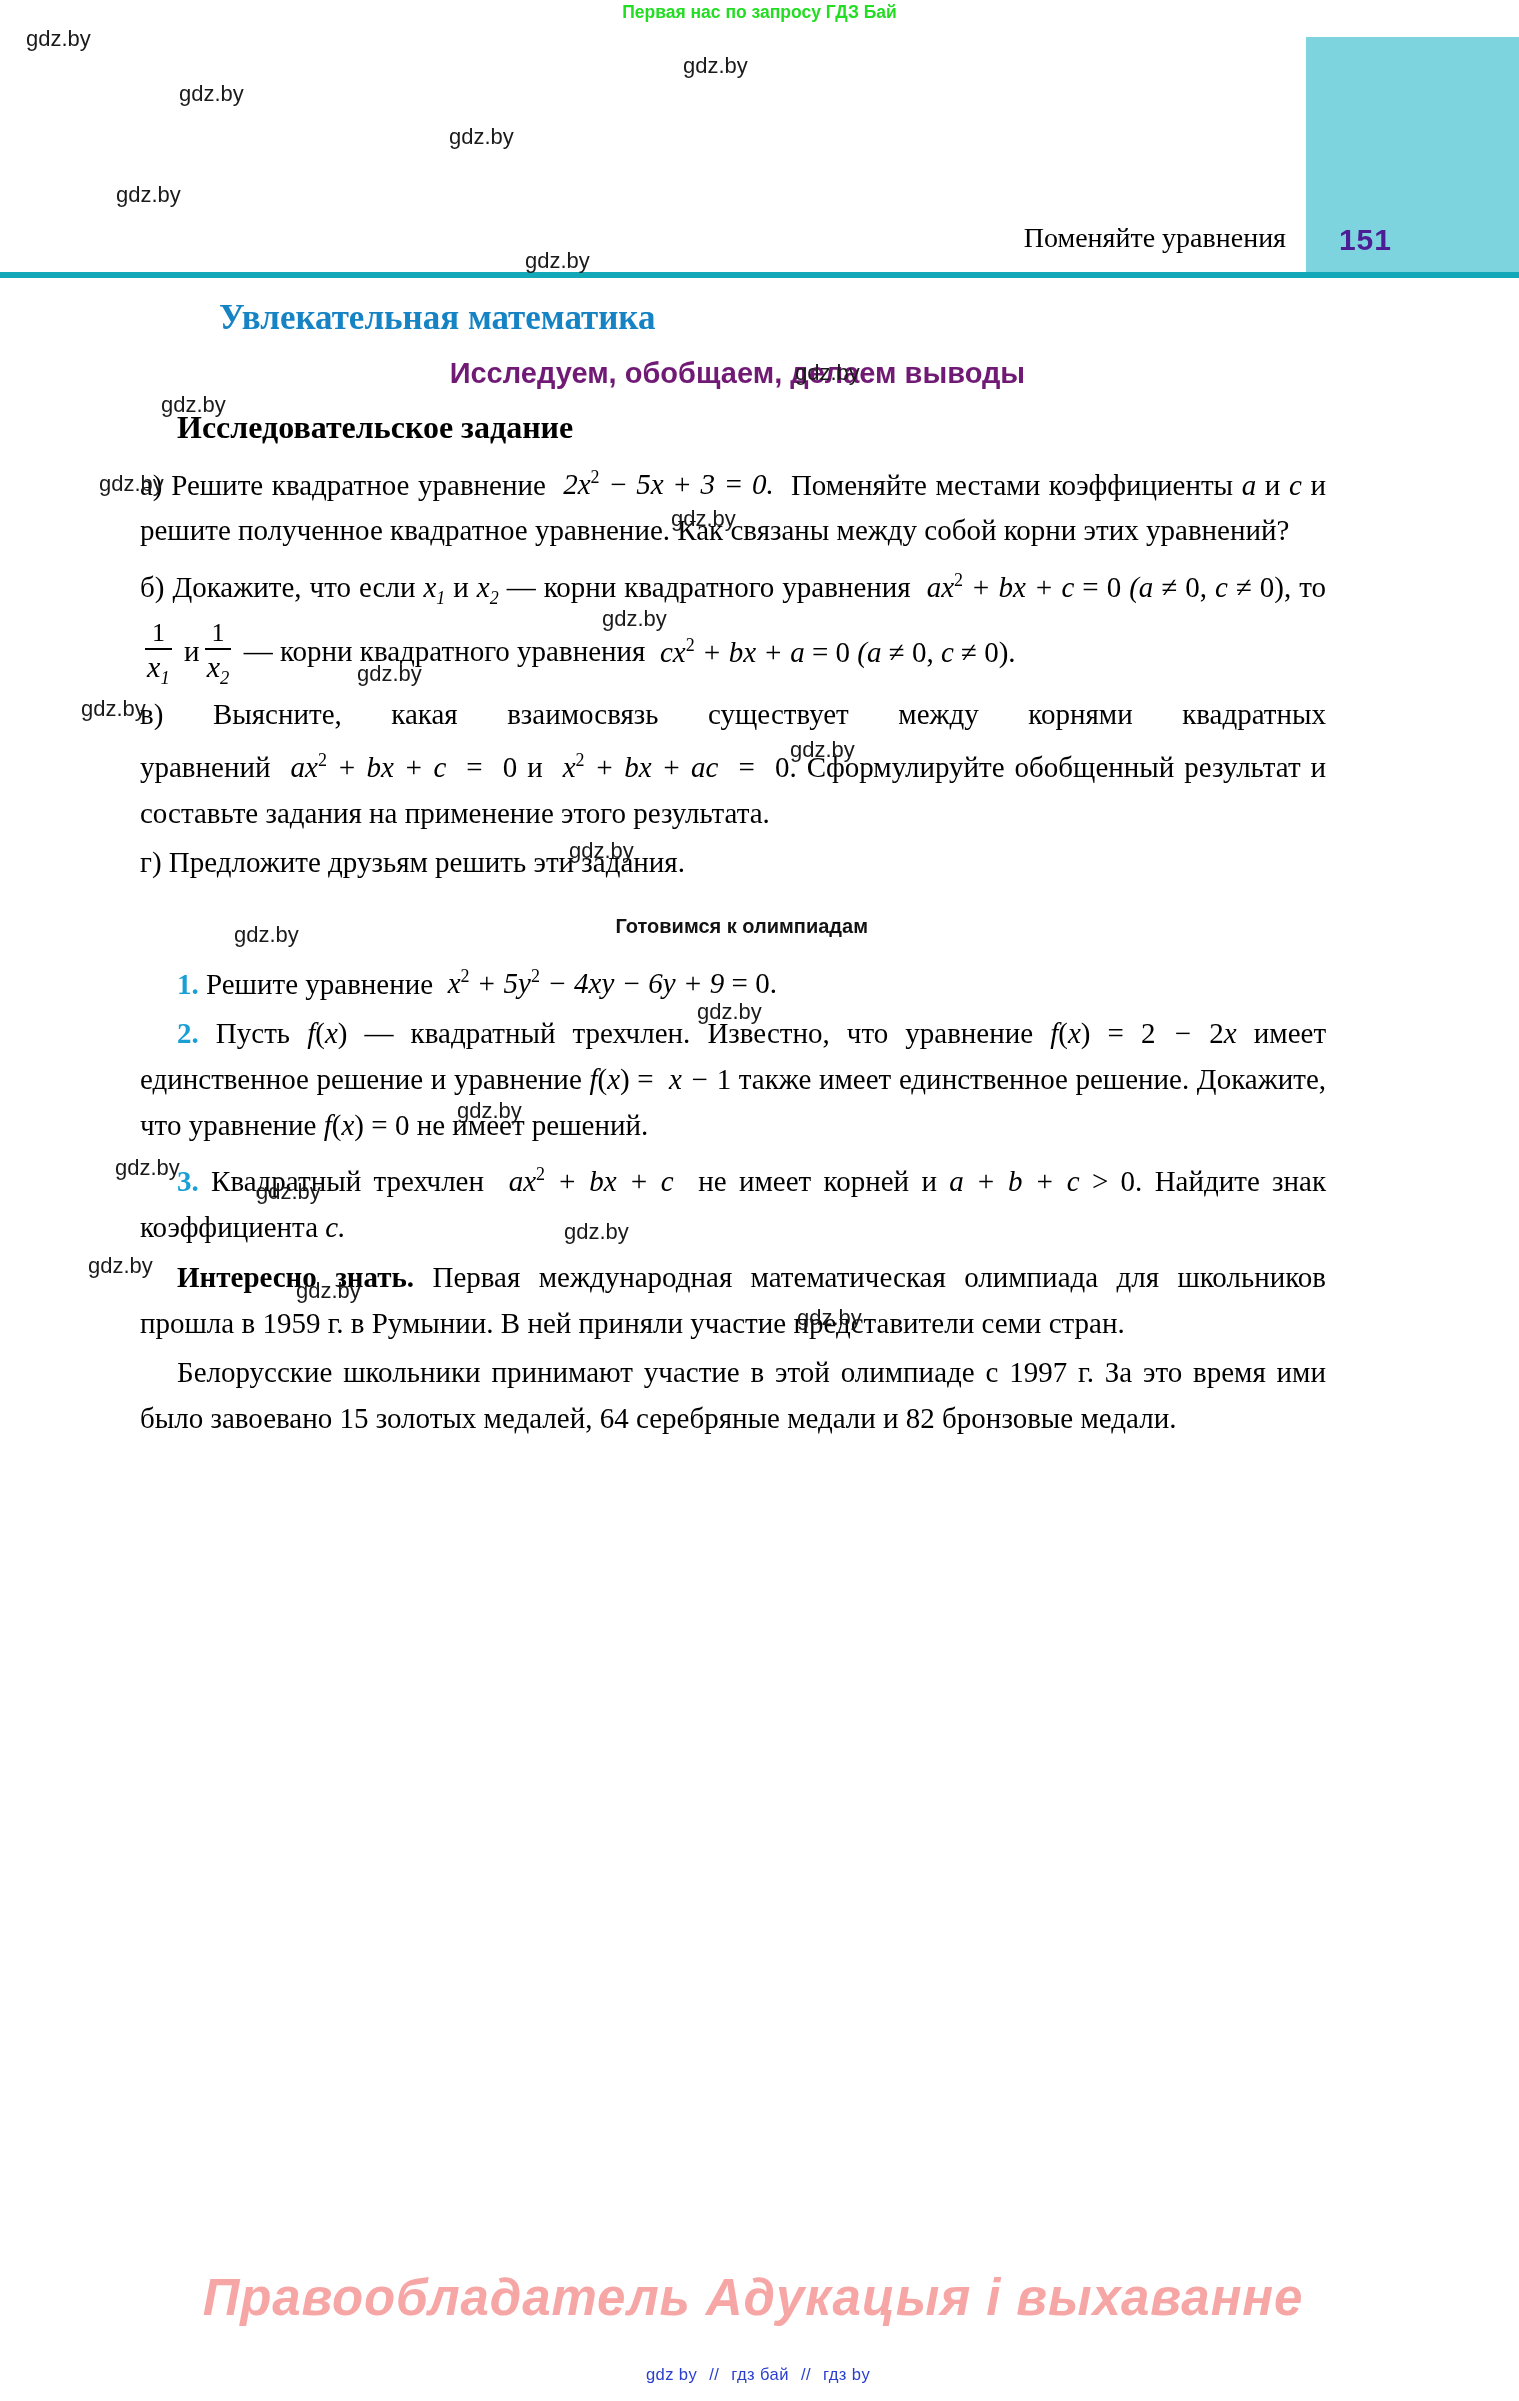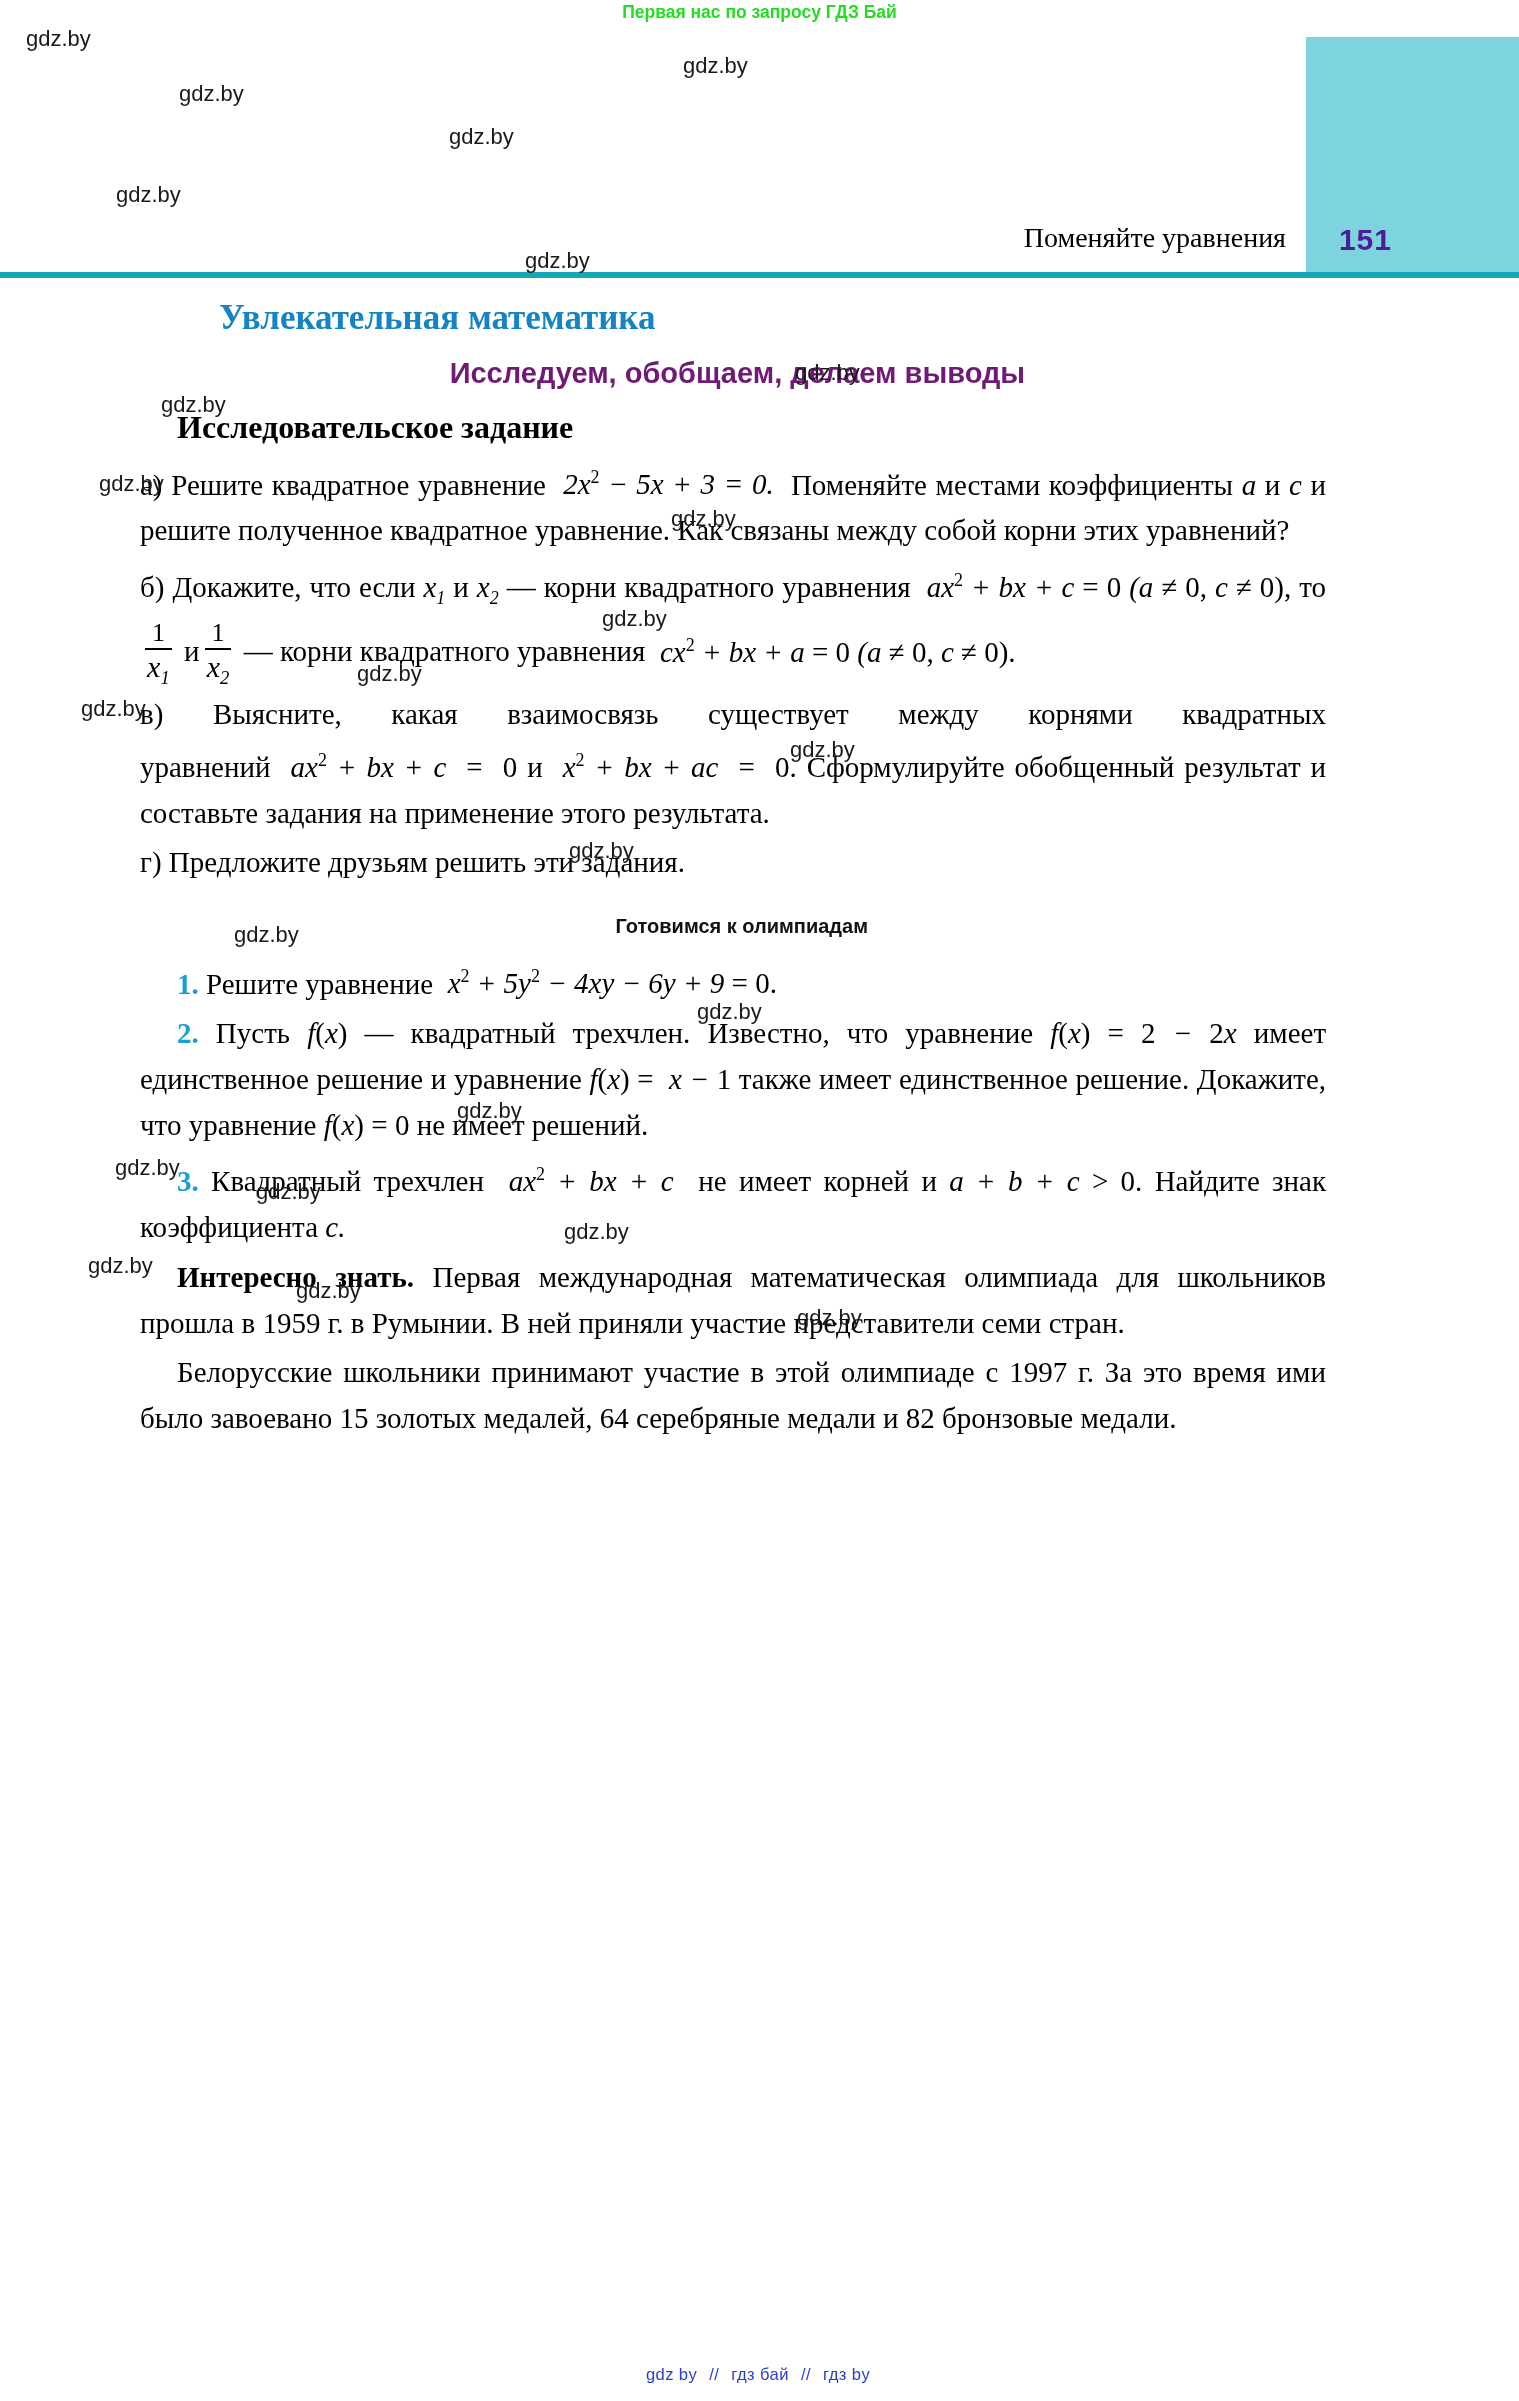--- a/index.html
+++ b/index.html
@@ -262,20 +262,21 @@
       <div class="wm" style="left: 697px; top: 999px;">gdz.by</div>
       <div class="wm" style="left: 457px; top: 1098px;">gdz.by</div>
       <div class="wm" style="left: 115px; top: 1155px;">gdz.by</div>
       <div class="wm" style="left: 256px; top: 1179px;">gdz.by</div>
       <div class="wm" style="left: 564px; top: 1219px;">gdz.by</div>
       <div class="wm" style="left: 88px; top: 1253px;">gdz.by</div>
       <div class="wm" style="left: 296px; top: 1278px;">gdz.by</div>
       <div class="wm" style="left: 797px; top: 1305px;">gdz.by</div>
     </div>
 
+  <div class="owner-wm">Правообладатель Адукацыя і выхаванне</div>
   <div class="footer-links">
     <span>gdz by</span>
     <span>//</span>
     <span>гдз бай</span>
     <span>//</span>
     <span>гдз by</span>
   </div>
 
 </div>
 

